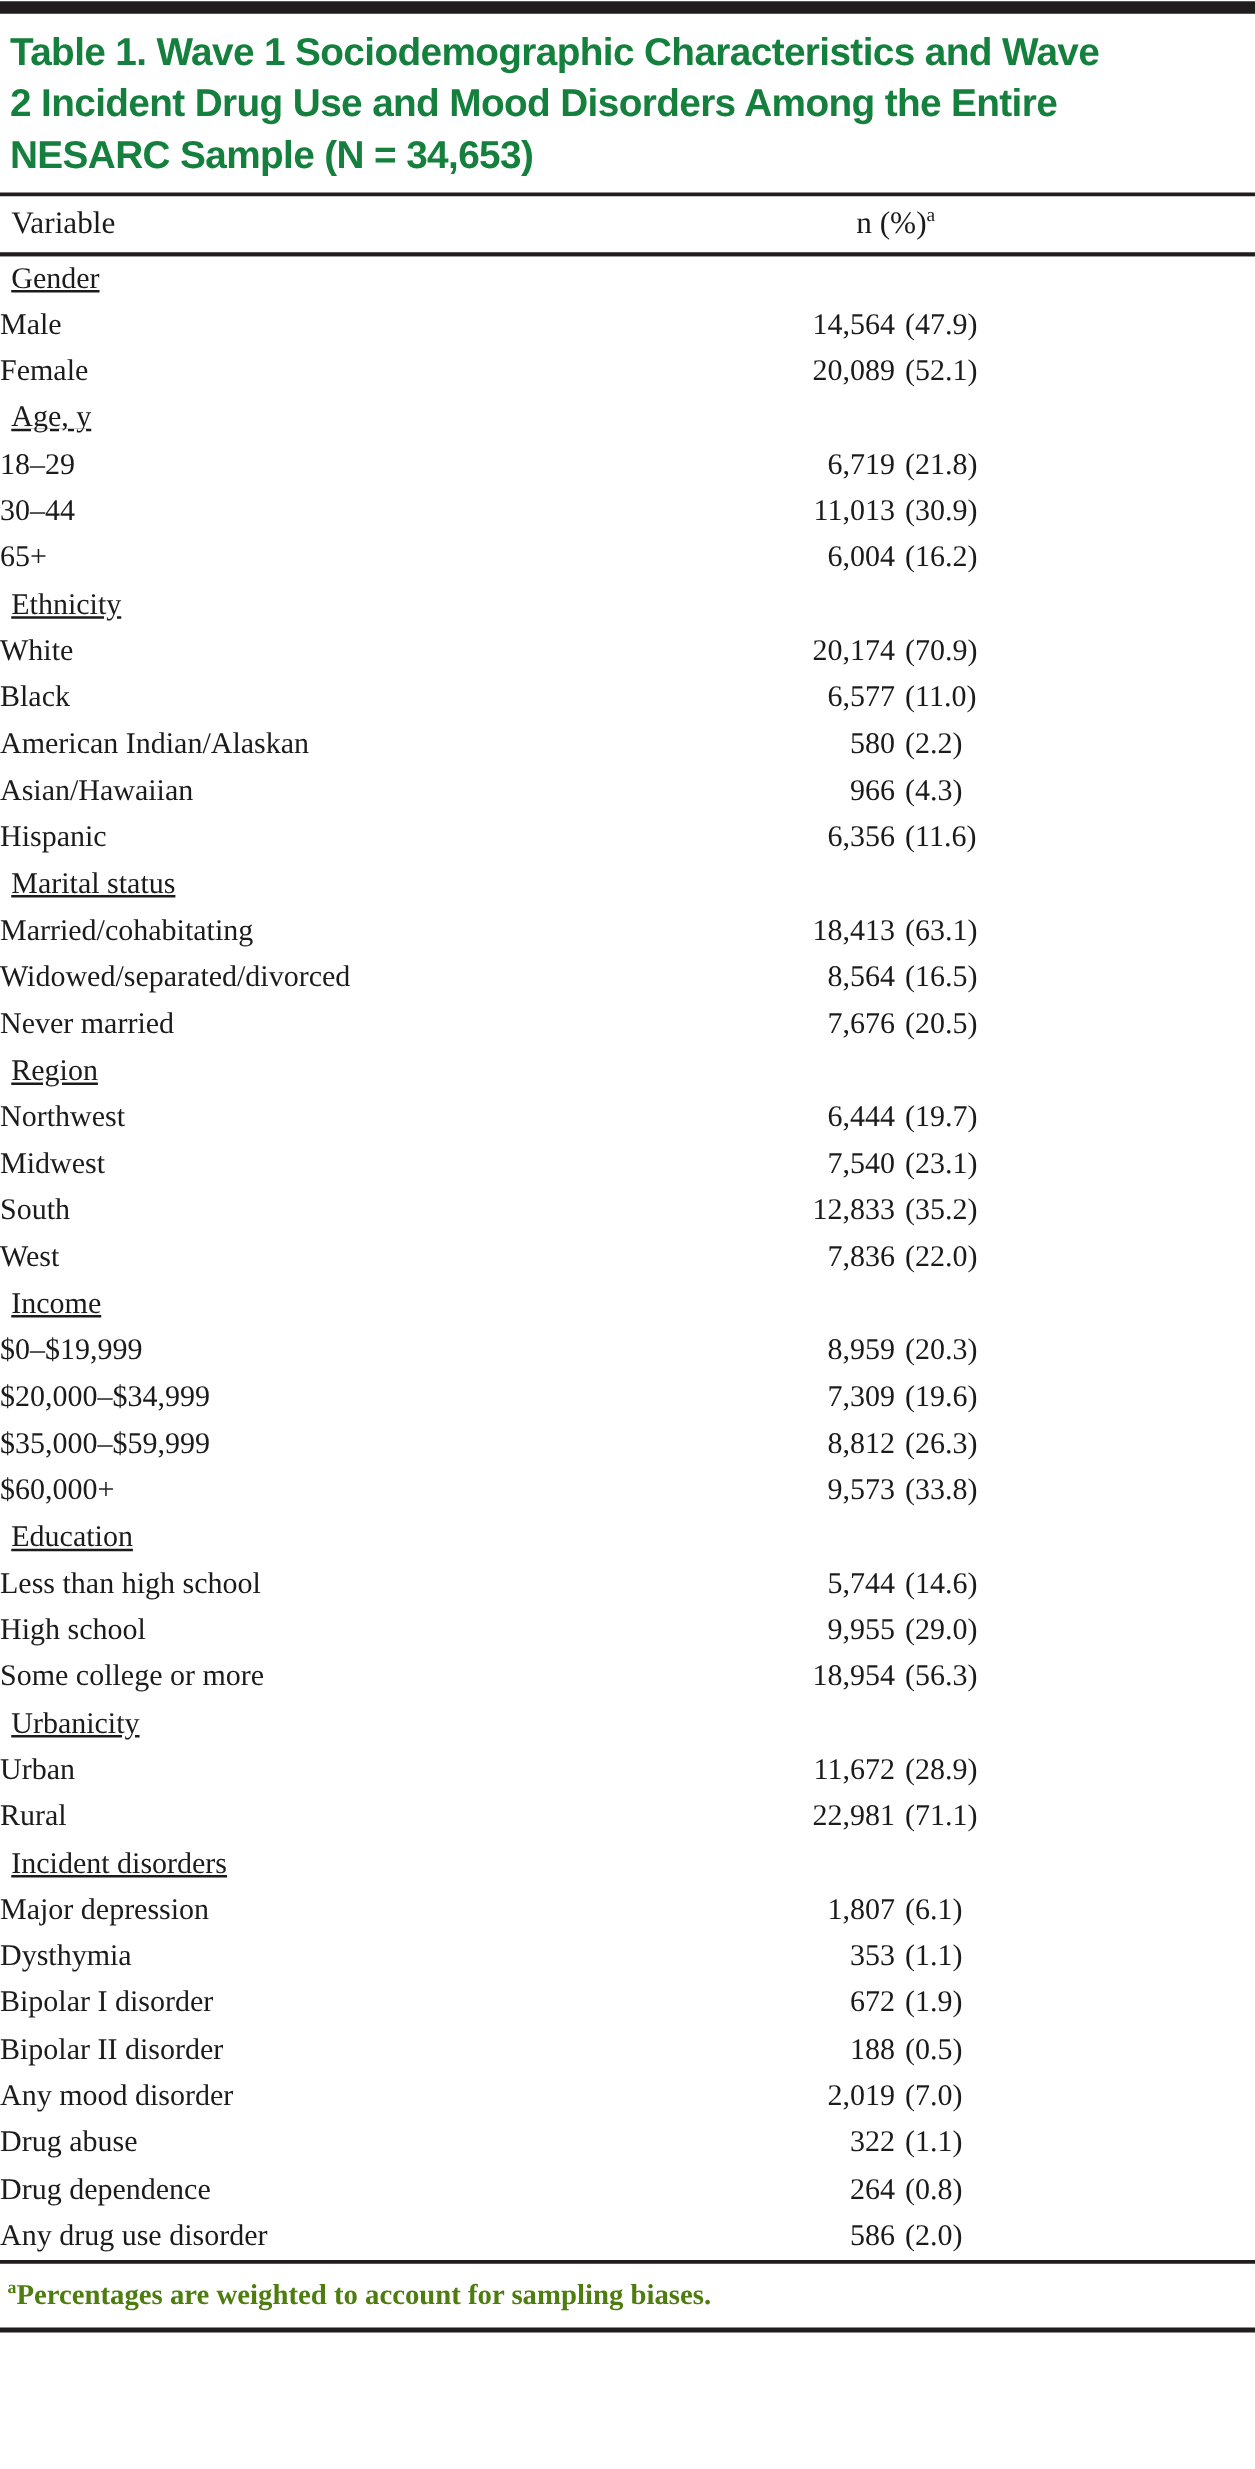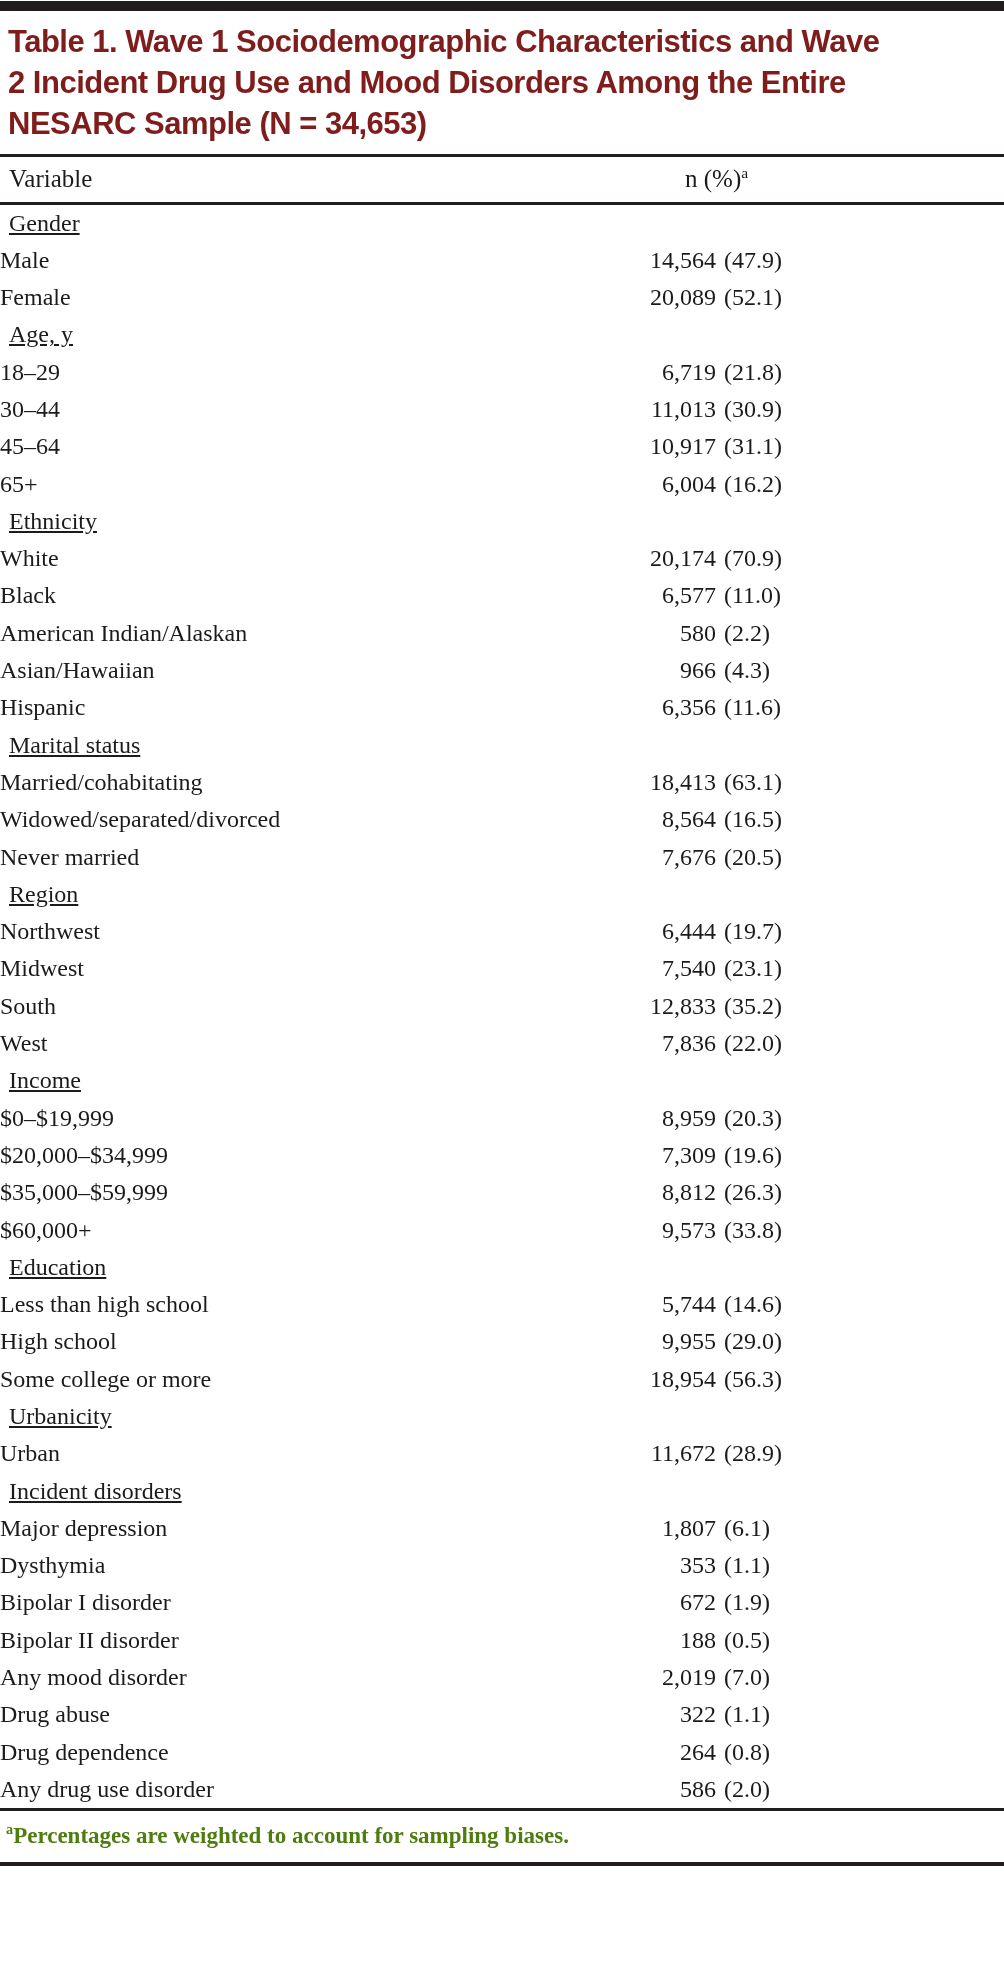--- a/index.html
+++ b/index.html
@@ -12,21 +12,21 @@
     font-family: "Liberation Serif", serif;
     overflow: hidden;
   }
   .top-bar { height: 10px; background: #211d1e; margin-top: 1px; }
   .title {
     font-family: "Liberation Sans", sans-serif;
     font-weight: 700;
     font-size: 31px;
     line-height: 41px;
     letter-spacing: -0.5px;
-    color: #7f1d1d;
+    color: #15803d;
     padding: 10px 6px 10px 8px;
     white-space: pre-line;
   }
   .rule { height: 3px; background: #211d1e; }
   table.data {
     width: 100%;
     border-collapse: collapse;
     table-layout: fixed;
     font-size: 24px;
     color: #1b1b1b;
@@ -88,24 +88,20 @@
         </tr>
         <tr>
           <td class="var item">18–29</td>
           <td class="val"><span class="n">6,719</span><span class="pct">(21.8)</span></td>
         </tr>
         <tr>
           <td class="var item">30–44</td>
           <td class="val"><span class="n">11,013</span><span class="pct">(30.9)</span></td>
         </tr>
         <tr>
-          <td class="var item">45–64</td>
-          <td class="val"><span class="n">10,917</span><span class="pct">(31.1)</span></td>
-        </tr>
-        <tr>
           <td class="var item">65+</td>
           <td class="val"><span class="n">6,004</span><span class="pct">(16.2)</span></td>
         </tr>
         <tr>
           <td class="var section">Ethnicity</td>
           <td class="val"></td>
         </tr>
         <tr>
           <td class="var item">White</td>
           <td class="val"><span class="n">20,174</span><span class="pct">(70.9)</span></td>
@@ -198,20 +194,24 @@
           <td class="var item">Some college or more</td>
           <td class="val"><span class="n">18,954</span><span class="pct">(56.3)</span></td>
         </tr>
         <tr>
           <td class="var section">Urbanicity</td>
           <td class="val"></td>
         </tr>
         <tr>
           <td class="var item">Urban</td>
           <td class="val"><span class="n">11,672</span><span class="pct">(28.9)</span></td>
+        </tr>
+        <tr>
+          <td class="var item">Rural</td>
+          <td class="val"><span class="n">22,981</span><span class="pct">(71.1)</span></td>
         </tr>
         <tr>
           <td class="var section">Incident disorders</td>
           <td class="val"></td>
         </tr>
         <tr>
           <td class="var item">Major depression</td>
           <td class="val"><span class="n">1,807</span><span class="pct">(6.1)</span></td>
         </tr>
         <tr>

